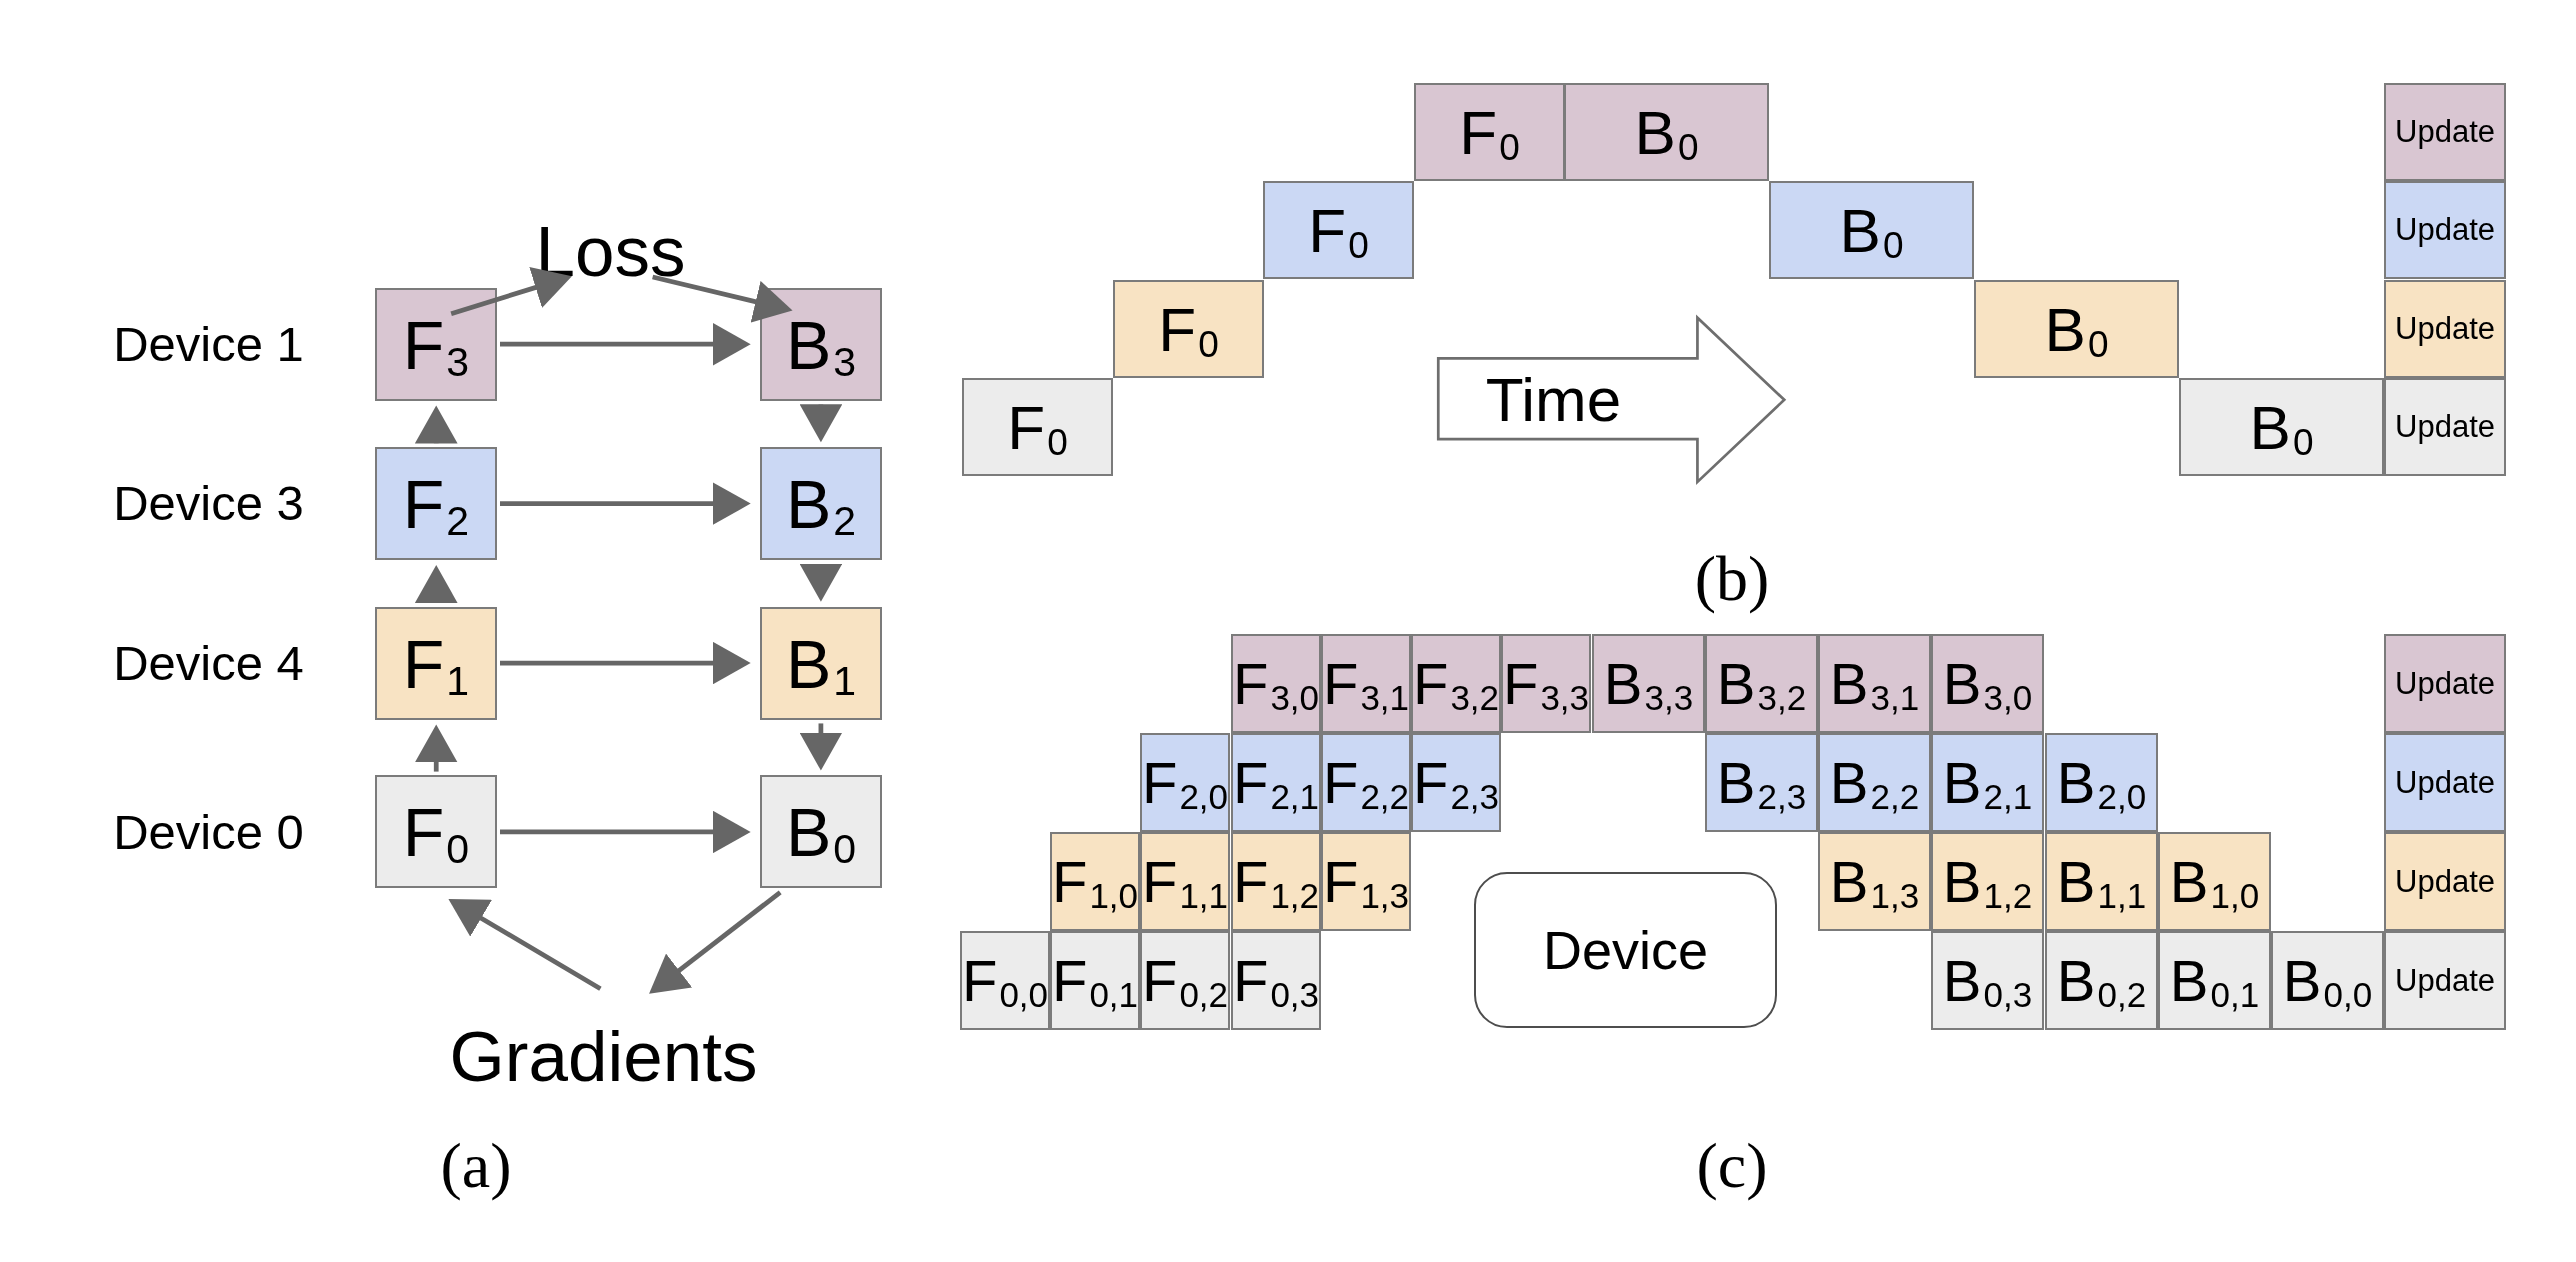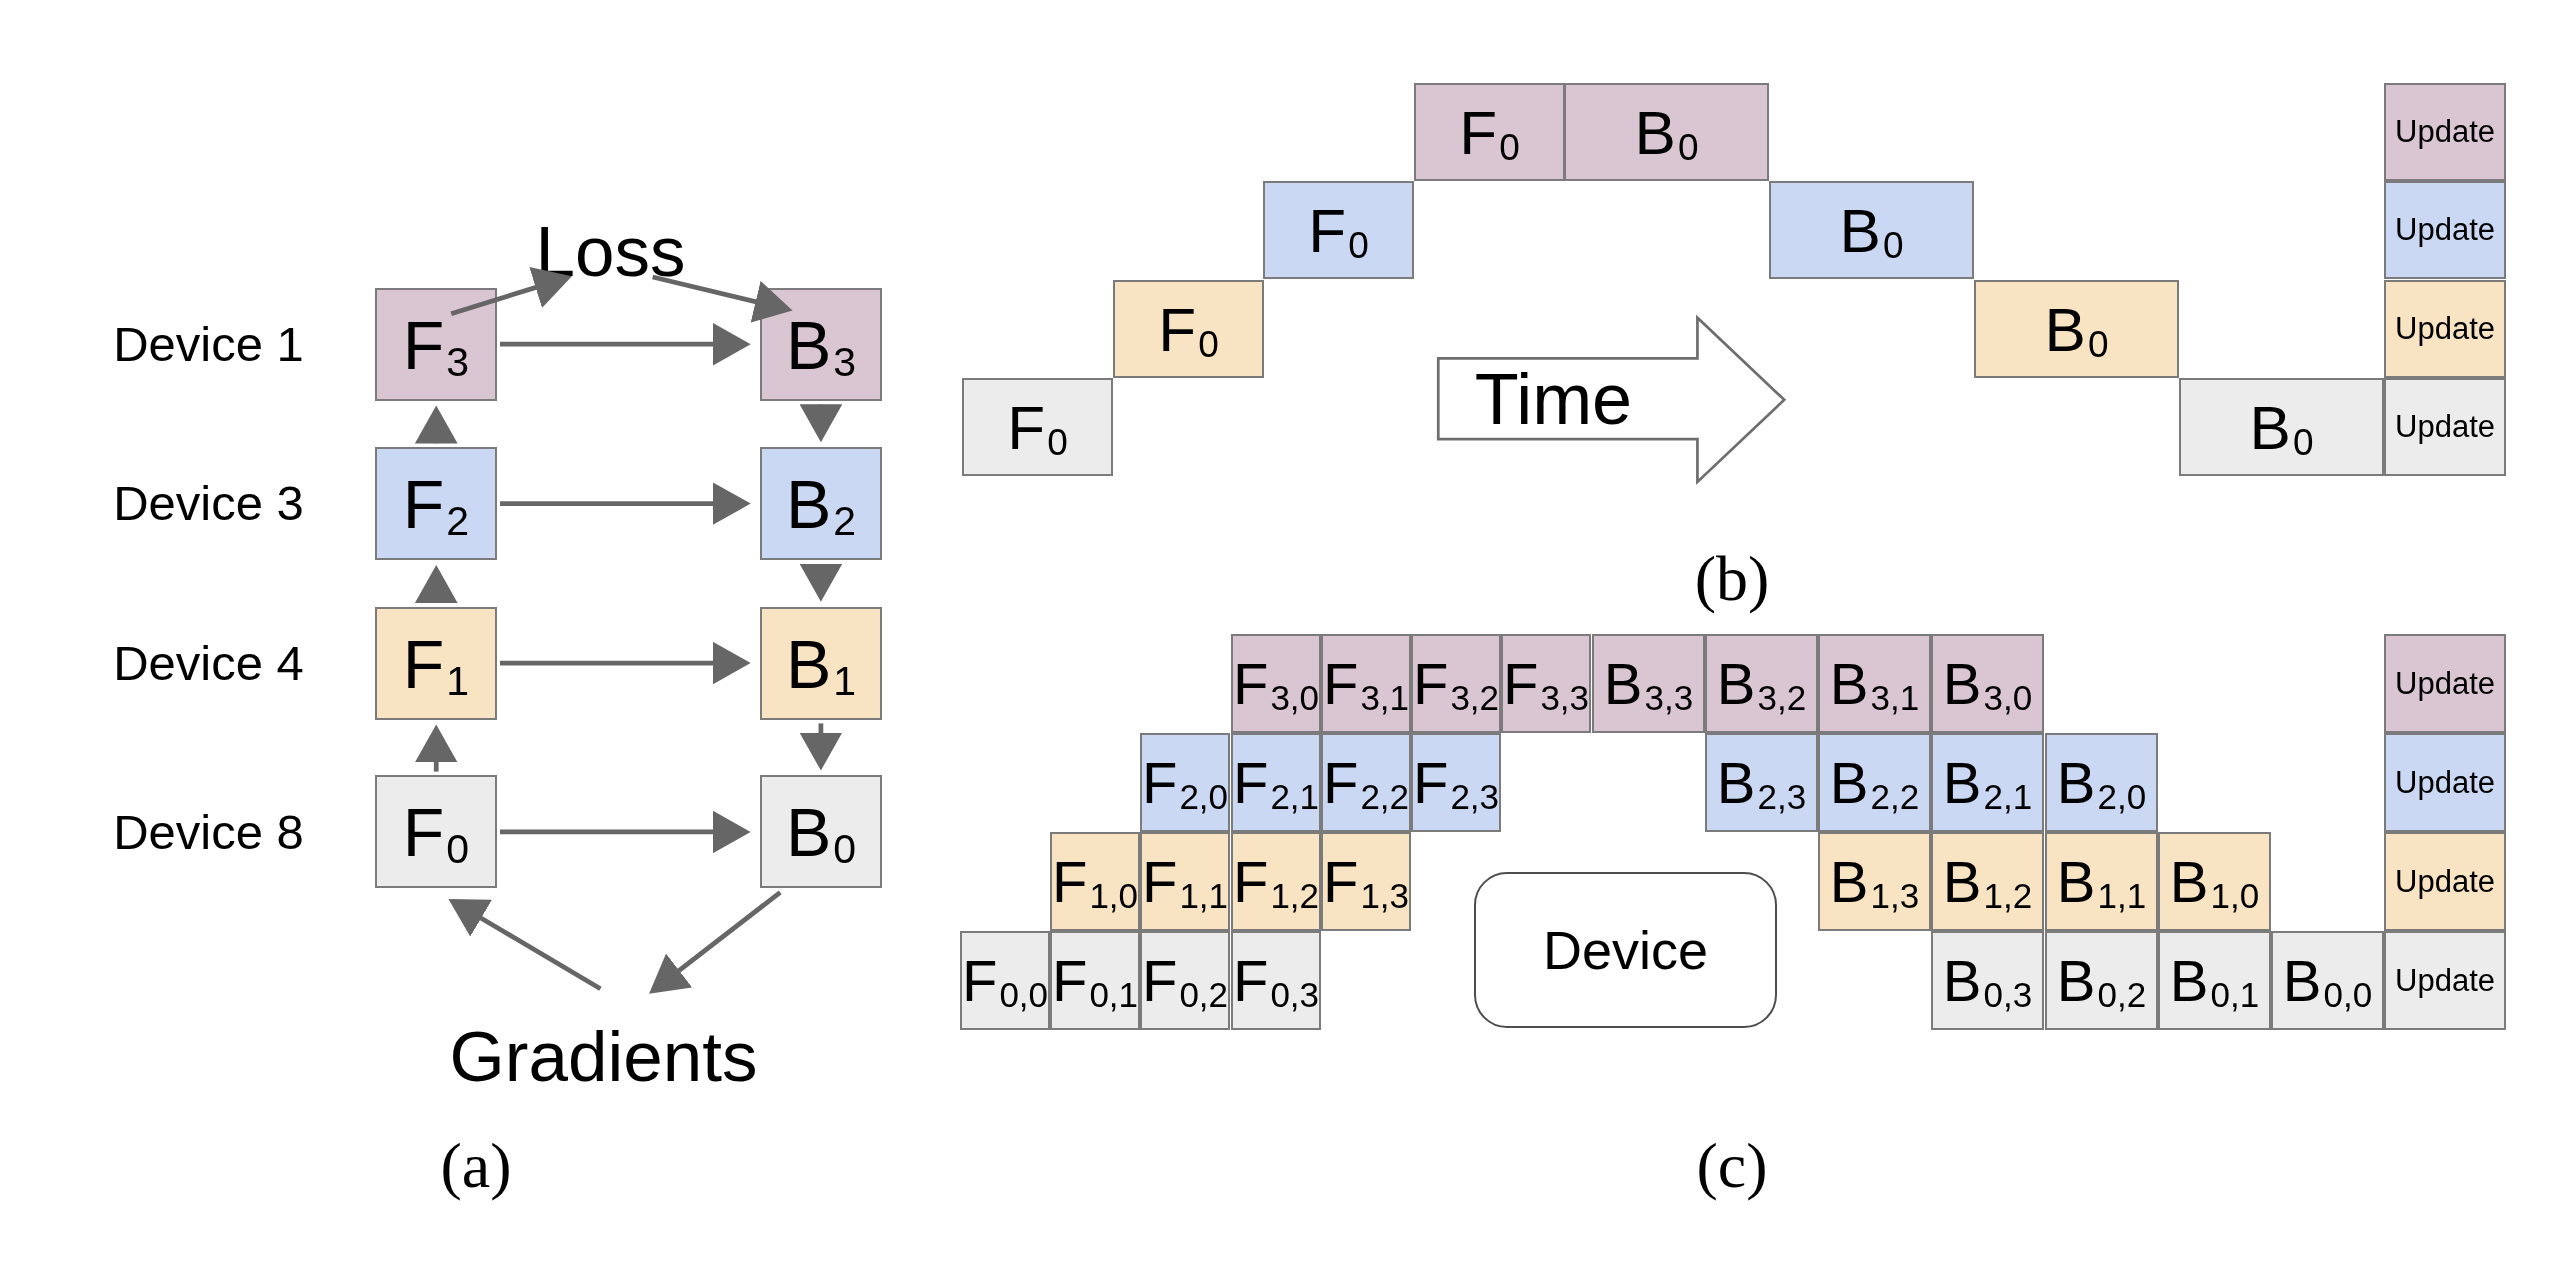--- a/index.html
+++ b/index.html
@@ -10,35 +10,35 @@
         display:flex;align-items:center;justify-content:center;color:#000;}
   .lbl{display:inline-flex;align-items:baseline;white-space:nowrap;}
   .lbl .sub{position:relative;top:0.18em;margin-left:2px;}
   .free-label{position:absolute;display:flex;align-items:center;justify-content:center;
               text-align:center;color:#000;white-space:nowrap;}
   .caption{font-family:"Liberation Serif",serif;font-size:64px;}
   .bigtext{font-size:71px;}
   #svg-overlay{position:absolute;left:0;top:0;width:2576px;height:1263px;pointer-events:none;}
   #bubble{position:absolute;box-sizing:border-box;background:#ffffff;border:2.7px solid #4d4d4d;
           border-radius:33px;display:flex;align-items:center;justify-content:center;font-size:54px;}
-  #time-label{font-size:72px;}
+  #time-label{font-size:62px;}
   .device-label{font-size:49px;}
 </style>
 </head>
 <body>
 
 <div id="canvas">
 
   <div>
     <div class="free-label bigtext" style="left:475px;top:217px;width:271px;height:68px;">Loss</div>
 
     <div class="free-label device-label" style="left:73px;top:310px;width:271px;height:68px;">Device 1</div>
     <div class="free-label device-label" style="left:73px;top:469px;width:271px;height:68px;">Device 3</div>
     <div class="free-label device-label" style="left:73px;top:629px;width:271px;height:68px;">Device 4</div>
-    <div class="free-label device-label" style="left:73px;top:798px;width:271px;height:68px;">Device 8</div>
+    <div class="free-label device-label" style="left:73px;top:798px;width:271px;height:68px;">Device 0</div>
 
     <div id="panel-a-cells">
         <div class="cell" style="left: 375px; top: 288px; width: 122px; height: 113px; background: rgb(217, 198, 210);">
           <span class="lbl">
             <span style="font-size: 68px;">F</span>
             <span class="sub" style="font-size: 41px;">3</span>
           </span>
         </div>
         <div class="cell" style="left: 760px; top: 288px; width: 122px; height: 113px; background: rgb(217, 198, 210);">
           <span class="lbl">

